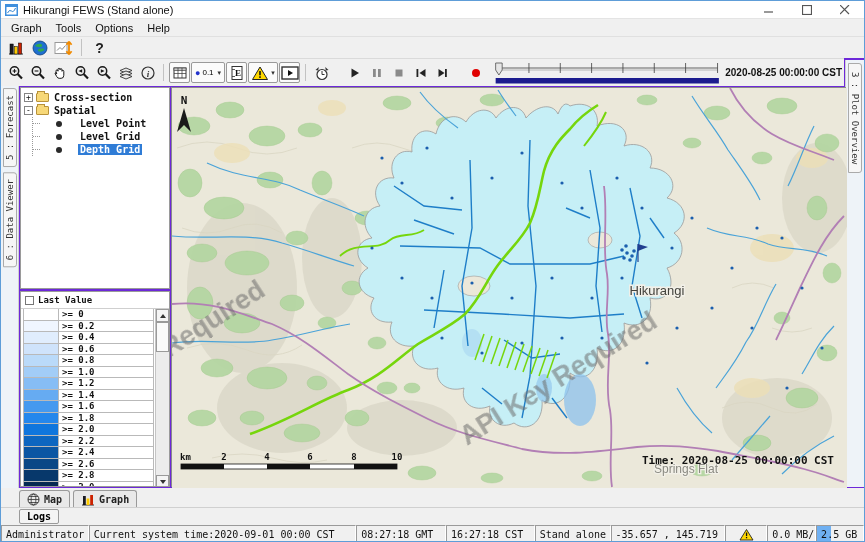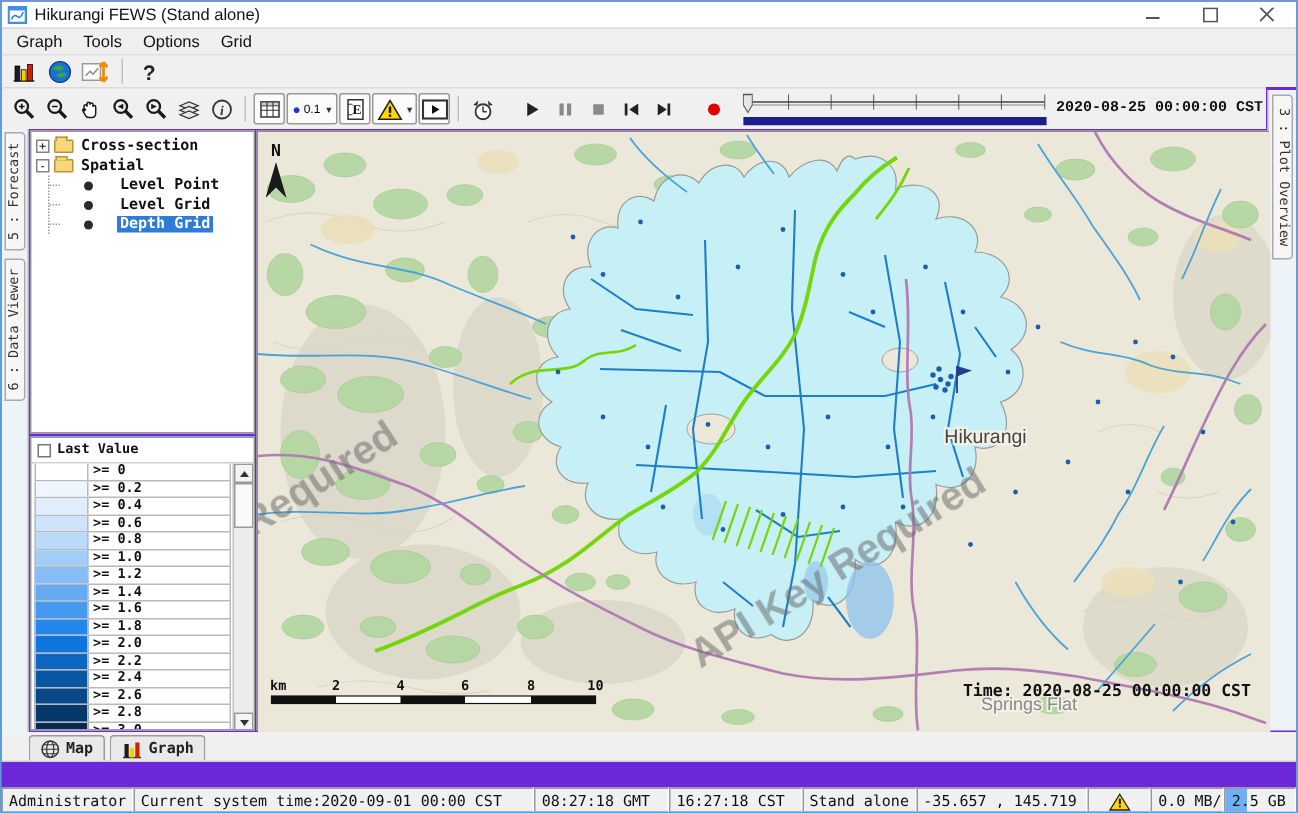--- a/index.html
+++ b/index.html
@@ -26,21 +26,21 @@
   .tb-btn.raised { border:1px solid #9a9a9a; background:#fbfbfb; border-radius:2px; }
   .tb-sep { width:1px; height:17px; background:#c2c2c2; margin:0 4px; }
   .tb-gap { width:10px; }
   .scale-btn { display:flex; align-items:center; gap:2px; padding:0 3px; height:21px; border:1px solid #9a9a9a; background:#fbfbfb; border-radius:2px; font-size:8px; }
   .scale-dot { color:#2233cc; font-size:9px; }
   .dd-caret { font-size:7px; color:#333; margin-left:2px; }
   .help-q { font-size:14px; font-weight:bold; color:#222; padding:0 4px; }
 
   
   .slider-wrap { flex:1; height:26px; margin:0 4px 0 8px; position:relative; }
-  .slider-date { font-family:Liberation Mono, monospace; font-size:10px; font-weight:bold; color:#111; white-space:nowrap; margin-right:2px; }
+  .slider-date { font-family:Liberation Sans, sans-serif; font-size:10px; font-weight:bold; color:#111; white-space:nowrap; margin-right:2px; }
 
   
   .left-strip { position:absolute; top:85px; left:0; width:18px; height:402px; background:#eef3f8; border-right:1px solid #d0d0d0; display:flex; flex-direction:column; align-items:center; padding-top:2px; gap:5px; }
   .vtab-left { writing-mode:vertical-rl; transform:rotate(180deg); font-family:"DejaVu Sans Mono", monospace; font-size:9px; color:#333; background:#f6f6f6; border:1px solid #aaa; border-radius:3px 0 0 3px; padding:6px 1px; }
   .right-strip { position:absolute; top:59px; right:0; width:19px; height:427px; background:#eef3f8; border-left:1px solid #d0d0d0; display:flex; flex-direction:column; align-items:center; padding-top:3px; }
   .vtab-right { writing-mode:vertical-rl; font-family:"DejaVu Sans Mono", monospace; font-size:9px; color:#333; background:#f6f6f6; border:1px solid #aaa; border-radius:0 3px 3px 0; padding:8px 1px; }
 
   
   .tree-panel { position:absolute; top:86px; left:19px; width:150px; height:202px; background:#fff; border:1px solid #9a9a9a; font-family:"DejaVu Sans Mono", monospace; font-size:10px; font-weight:bold; color:#111; padding:3px 0 0 3px; overflow:hidden; }
   .tree-row { display:flex; align-items:center; height:13px; gap:3px; white-space:nowrap; }
@@ -115,21 +115,21 @@
             <path d="M0,0 L9,9 M9,0 L0,9" stroke="#555" stroke-width="1.2"></path>
           </svg>
         </span>
     </div>
   </div>
 
   <div class="menubar">
     <span class="menu-item">Graph</span>
     <span class="menu-item">Tools</span>
     <span class="menu-item">Options</span>
-    <span class="menu-item">Grid</span>
+    <span class="menu-item">Help</span>
   </div>
 
   <div class="toolbar1">
     <span class="tb-btn">
       <svg width="18" height="16">
           <line x1="2" y1="14" x2="16" y2="14" stroke="#333"></line>
           <rect x="3" y="4" width="3.2" height="10" fill="#1b1b22" stroke="#000" stroke-width="0.5"></rect>
           <rect x="7.2" y="6.5" width="3.2" height="7.5" fill="#ffcc00" stroke="#000" stroke-width="0.5"></rect>
           <rect x="11.4" y="3" width="3.2" height="11" fill="#cc2200" stroke="#000" stroke-width="0.5"></rect>
         </svg>
@@ -695,20 +695,25 @@
     <span class="btab">
       <svg width="14" height="13">
           <line x1="1" y1="12" x2="13" y2="12" stroke="#333"></line>
           <rect x="2" y="3" width="2.8" height="9" fill="#1b1b22"></rect>
           <rect x="5.6" y="5.5" width="2.8" height="6.5" fill="#ffcc00"></rect>
           <rect x="9.2" y="2" width="2.8" height="10" fill="#cc2200"></rect>
         </svg>
       <span>Graph</span>
     </span>
   </div>
+  <div class="logs-row">
+    <span class="logs-tab">
+        <span>Logs</span>
+      </span>
+  </div>
 
   <div class="statusbar">
     <span class="status-cell" style="width:88px">Administrator</span>
     <span class="status-cell" style="width:268px">Current system time:2020-09-01 00:00 CST</span>
     <span class="status-cell" style="width:90px">08:27:18 GMT</span>
     <span class="status-cell" style="width:89px">16:27:18 CST</span>
     <span class="status-cell" style="width:76px">Stand alone</span>
     <span class="status-cell" style="width:115px">-35.657 , 145.719</span>
     <span class="status-cell" style="width:42px; justify-content:center">
       <svg width="15" height="13">

